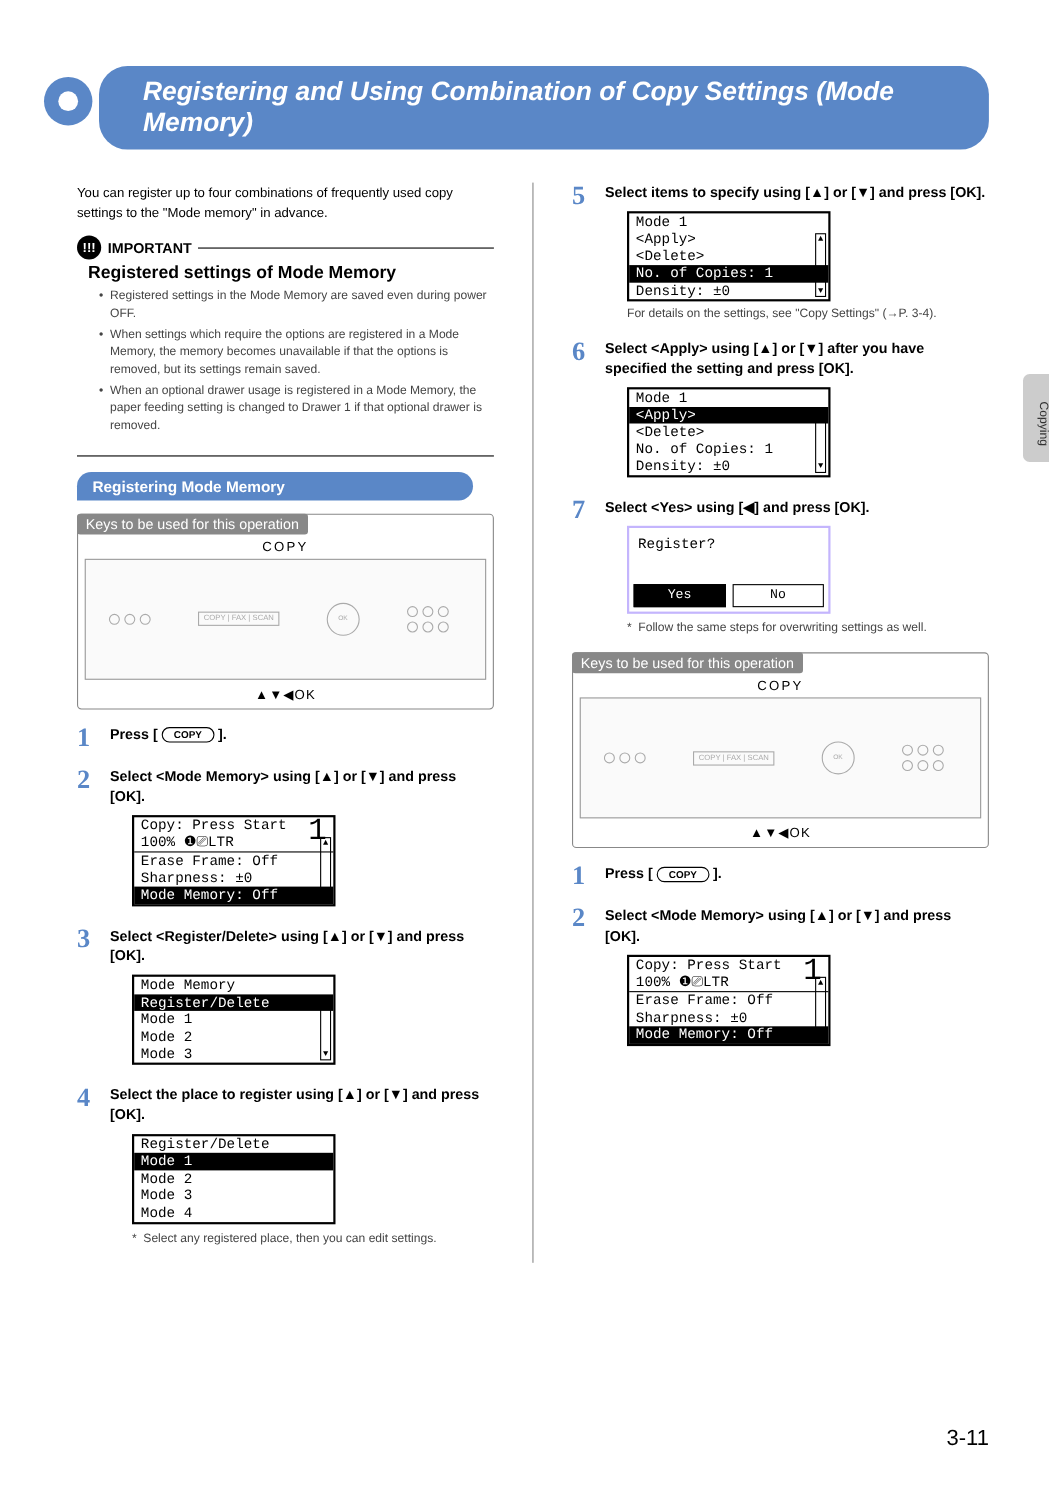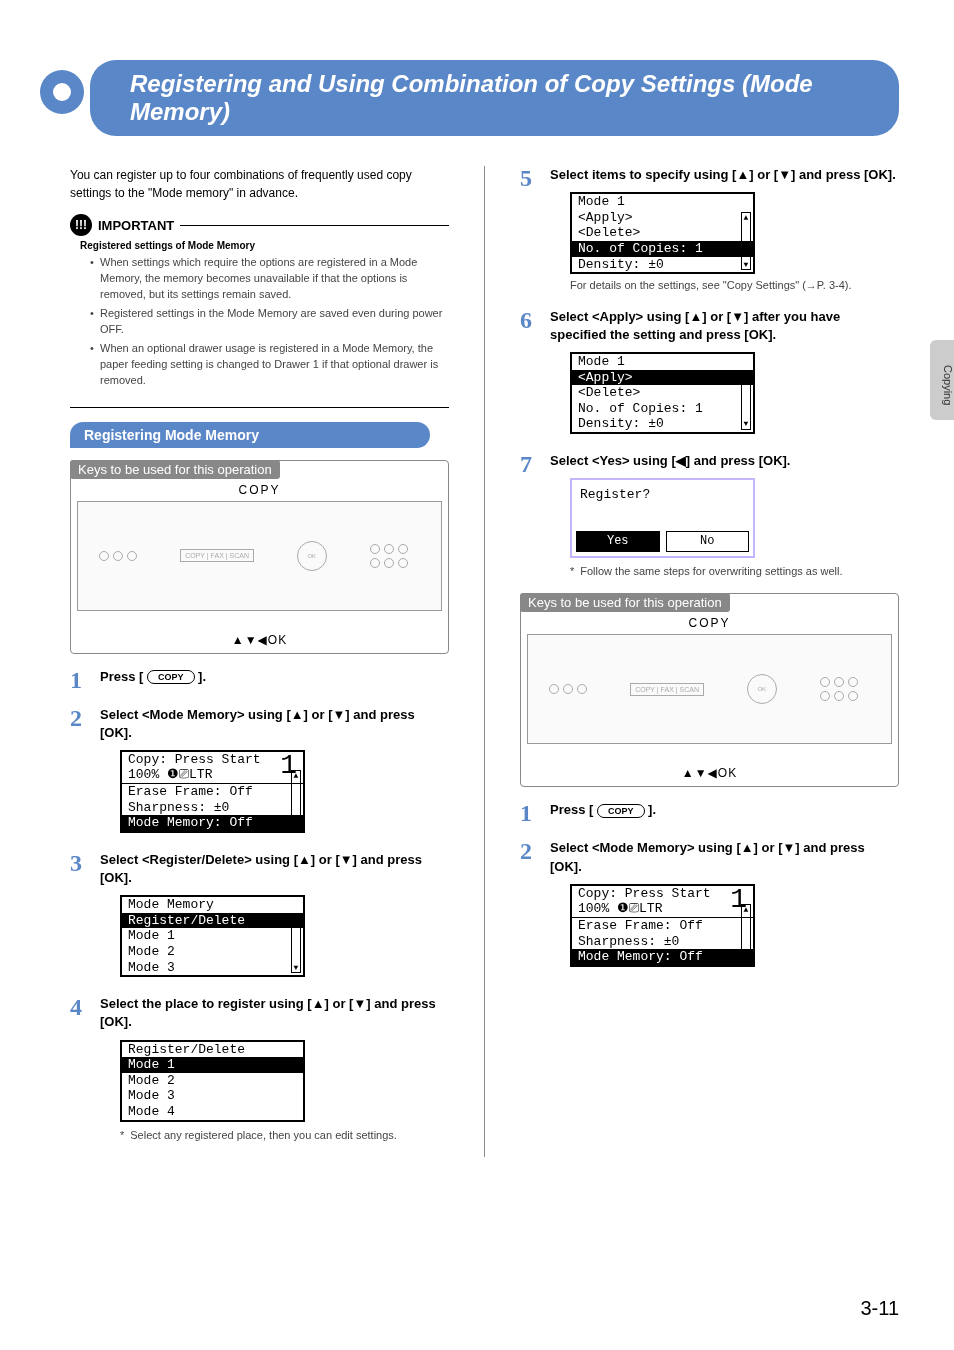--- a/index.html
+++ b/index.html
@@ -91,21 +91,21 @@
     font-weight: bold;
     font-size: 13px;
   }
   .important-line {
     flex: 1;
     height: 1px;
     background: #000;
   }
   .important-subtitle {
     font-weight: bold;
-    font-size: 10px;
+    font-size: 16px;
     margin-left: 10px;
     margin-bottom: 4px;
   }
   .bullet-list {
     list-style: none;
     margin-left: 20px;
   }
   .bullet-list li {
     font-size: 11px;
     line-height: 1.45;
@@ -170,21 +170,21 @@
     align-items: center;
     justify-content: space-around;
     font-size: 7px;
     color: #aaa;
     overflow: hidden;
   }
   .panel-svg-wrap .fake-btn-group { display:flex; gap:4px; }
   .panel-svg-wrap .fake-circle { width:10px; height:10px; border:1px solid #aaa; border-radius:50%; }
   .panel-keys {
     font-size: 12px;
-    margin-top: 22px;
+    margin-top: 6px;
     letter-spacing: 1px;
   }
   .step {
     display: flex;
     gap: 10px;
     margin-bottom: 14px;
   }
   .step-num {
     font-size: 24px;
     font-weight: bold;
@@ -327,22 +327,22 @@
       <p class="intro">You can register up to four combinations of frequently used copy settings to the "Mode memory" in advance.</p>
 
       <div class="important-block">
         <div class="important-header">
           <div class="important-icon">!!!</div>
           <div class="important-label">IMPORTANT</div>
           <div class="important-line"></div>
         </div>
         <div class="important-subtitle">Registered settings of Mode Memory</div>
         <ul class="bullet-list">
+          <li>Registered settings in the Mode Memory are saved even during power OFF.</li>
           <li>When settings which require the options are registered in a Mode Memory, the memory becomes unavailable if that the options is removed, but its settings remain saved.</li>
-          <li>Registered settings in the Mode Memory are saved even during power OFF.</li>
           <li>When an optional drawer usage is registered in a Mode Memory, the paper feeding setting is changed to Drawer 1 if that optional drawer is removed.</li>
         </ul>
       </div>
 
       <hr class="hr">
 
       <div class="section-pill">Registering Mode Memory</div>
 
       <div class="keys-box">
         <div class="keys-label">Keys to be used for this operation</div>

